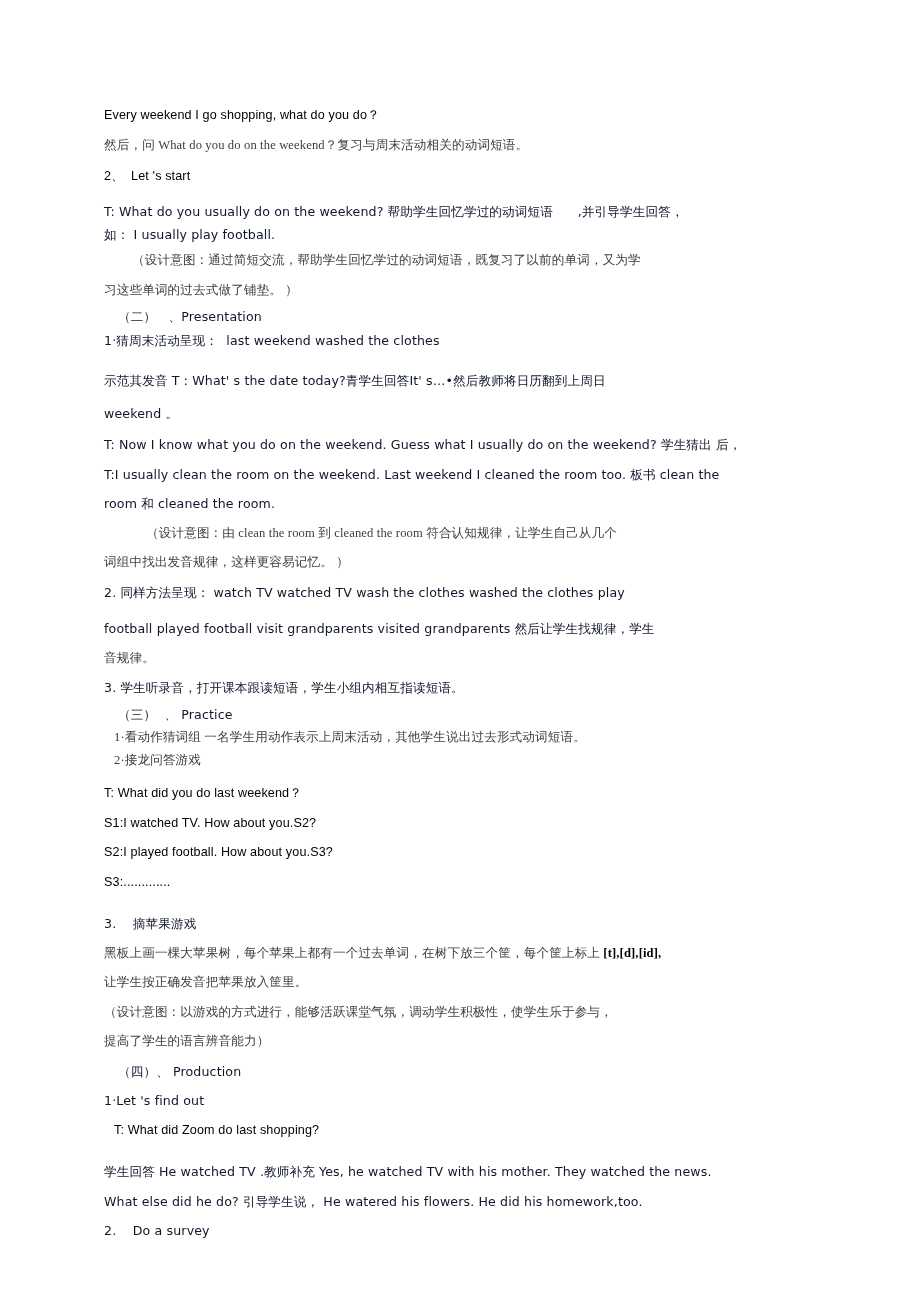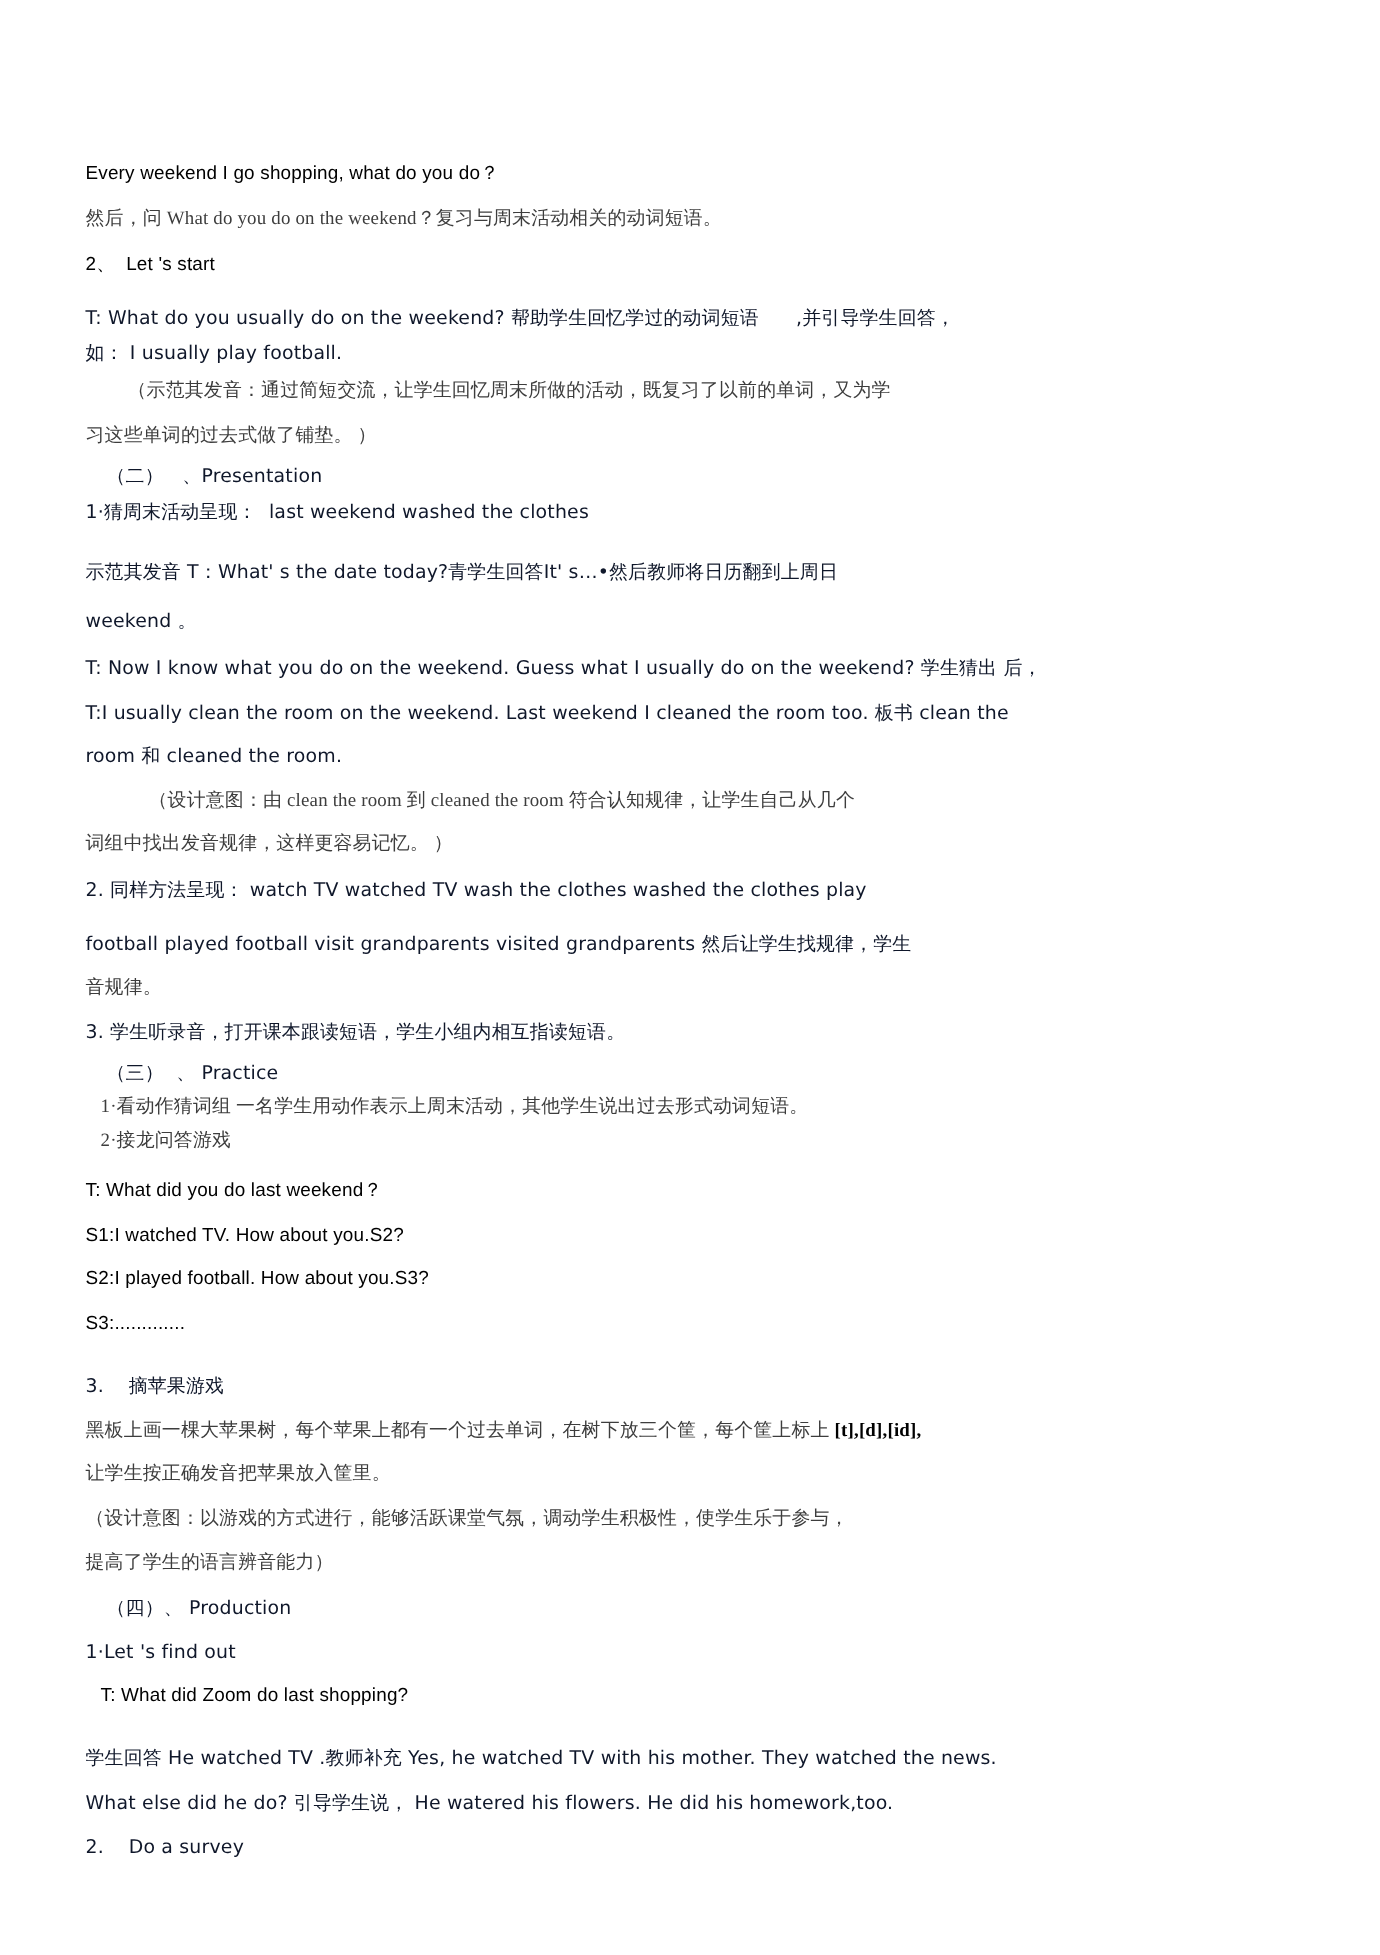--- a/index.html
+++ b/index.html
@@ -13,21 +13,21 @@
     font-family: "Liberation Sans", "DejaVu Sans", sans-serif;
     color: #000000;
     -webkit-font-smoothing: antialiased;
   }
   .page {
     position: relative;
     width: 920px;
     height: 1303px;
     background: #ffffff;
     box-sizing: border-box;
-    padding: 104px 100px 0 57px;
+    padding: 104px 100px 0 104px;
     overflow: hidden;
   }
   .doc-body {
     font-size: 12.6px;
     line-height: 1.0;
   }
   
   .p {
     margin: 0;
     font-size: 12.6px;
@@ -69,21 +69,21 @@
 
     <p class="p cn">然后，问 What do you do on the weekend？复习与周末活动相关的动词短语。</p>
     <div class="gap-s"></div>
 
     <p class="p en">2、  Let 's start</p>
     <div class="gap-m"></div>
 
     <p class="p cn-dark">T: What do you usually do on the weekend? 帮助学生回忆学过的动词短语      ,并引导学生回答，</p>
     <p class="p cn-dark">如： I usually play football.</p>
 
-    <p class="p loose cn ind2">（示范其发音：通过简短交流，让学生回忆周末所做的活动，既复习了以前的单词，又为学</p>
+    <p class="p loose cn ind2">（设计意图：通过简短交流，帮助学生回忆学过的动词短语，既复习了以前的单词，又为学</p>
     <p class="p loose cn">习这些单词的过去式做了铺垫。 ）</p>
 
     <p class="p cn-dark ind1">（二）   、Presentation</p>
     <p class="p cn-dark">1·猜周末活动呈现：  last weekend washed the clothes</p>
     <div class="gap-m"></div>
 
     <p class="p looser cn-dark">示范其发音 T：What' s the date today?青学生回答It' s…•然后教师将日历翻到上周日</p>
     <p class="p looser cn-dark">weekend 。</p>
 
     <p class="p loose cn-dark">T: Now I know what you do on the weekend. Guess what I usually do on the weekend? 学生猜出 后，</p>

